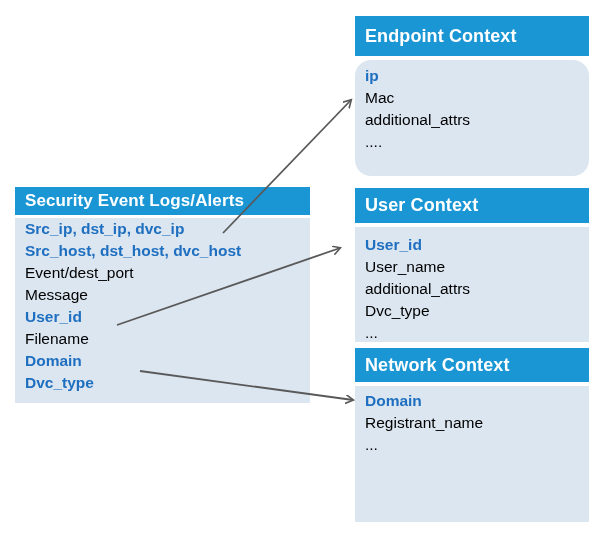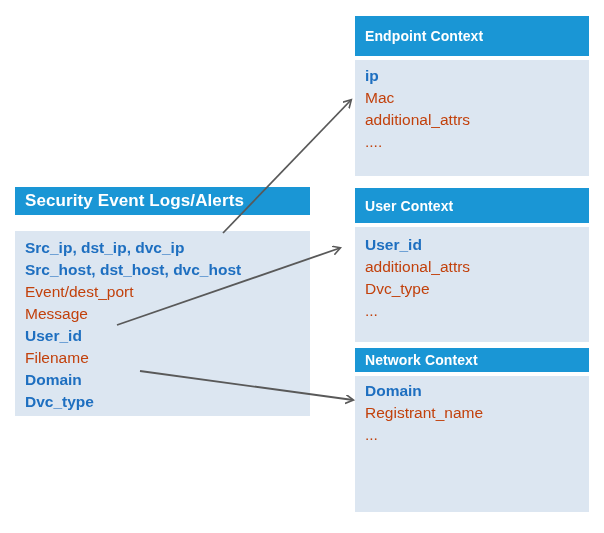--- a/index.html
+++ b/index.html
@@ -25,52 +25,52 @@
     padding-left: 10px;
     box-sizing: border-box;
     letter-spacing: 0.1px;
   }
   .table-body {
     background: #dce6f1;
     box-sizing: border-box;
     padding-left: 10px;
   }
   .row {
-    color: #c2410c;
+    color: #000000;
     font-size: 15.5px;
     white-space: nowrap;
   }
   .row.em {
     color: #1e6fc0;
     font-weight: bold;
   }
 
   
   #src-box { left: 15px; top: 187px; width: 295px; }
   #src-box .table-header { width: 295px; height: 28px; font-size: 17px; }
-  #src-box .table-body { margin-top: 16px; width: 295px; height: 185px; padding-top: 6px; }
+  #src-box .table-body { margin-top: 3px; width: 295px; height: 185px; }
   #src-box .row { line-height: 22px; }
 
   
   .ctx { left: 355px; width: 234px; }
-  .ctx .table-header { width: 234px; font-size: 14px; }
+  .ctx .table-header { width: 234px; font-size: 18px; }
   .ctx .table-body { width: 234px; }
 
   #ctx-endpoint { top: 16px; }
   #ctx-endpoint .table-header { height: 40px; }
-  #ctx-endpoint .table-body { margin-top: 4px; height: 116px; padding-top: 5px; }
+  #ctx-endpoint .table-body { margin-top: 4px; height: 116px; padding-top: 5px; border-radius: 16px; }
   #ctx-endpoint .row { line-height: 22px; }
 
   #ctx-user { top: 188px; }
   #ctx-user .table-header { height: 35px; text-align: center; }
   #ctx-user .table-body { margin-top: 4px; height: 115px; padding-top: 7px; }
   #ctx-user .row { line-height: 22px; }
 
   #ctx-network { top: 348px; }
-  #ctx-network .table-header { height: 24px; }
+  #ctx-network .table-header { height: 34px; }
   #ctx-network .table-body { margin-top: 4px; height: 136px; padding-top: 4px; }
   #ctx-network .row { line-height: 22px; }
 
   #arrow-layer {
     position: absolute;
     left: 0; top: 0;
     width: 604px; height: 533px;
     pointer-events: none;
   }
 </style>
@@ -100,20 +100,21 @@
       <div class="row">Mac</div>
       <div class="row">additional_attrs</div>
       <div class="row">....</div>
     </div>
   </div>
 
   <div class="table-box ctx" id="ctx-user">
     <div class="table-header">User Context</div>
     <div class="table-body">
       <div class="row em">User_id</div>
+      <div class="row">User_name</div>
       <div class="row">additional_attrs</div>
       <div class="row">Dvc_type</div>
       <div class="row">...</div>
     </div>
   </div>
 
   <div class="table-box ctx" id="ctx-network">
     <div class="table-header">Network Context</div>
     <div class="table-body">
       <div class="row em">Domain</div>

